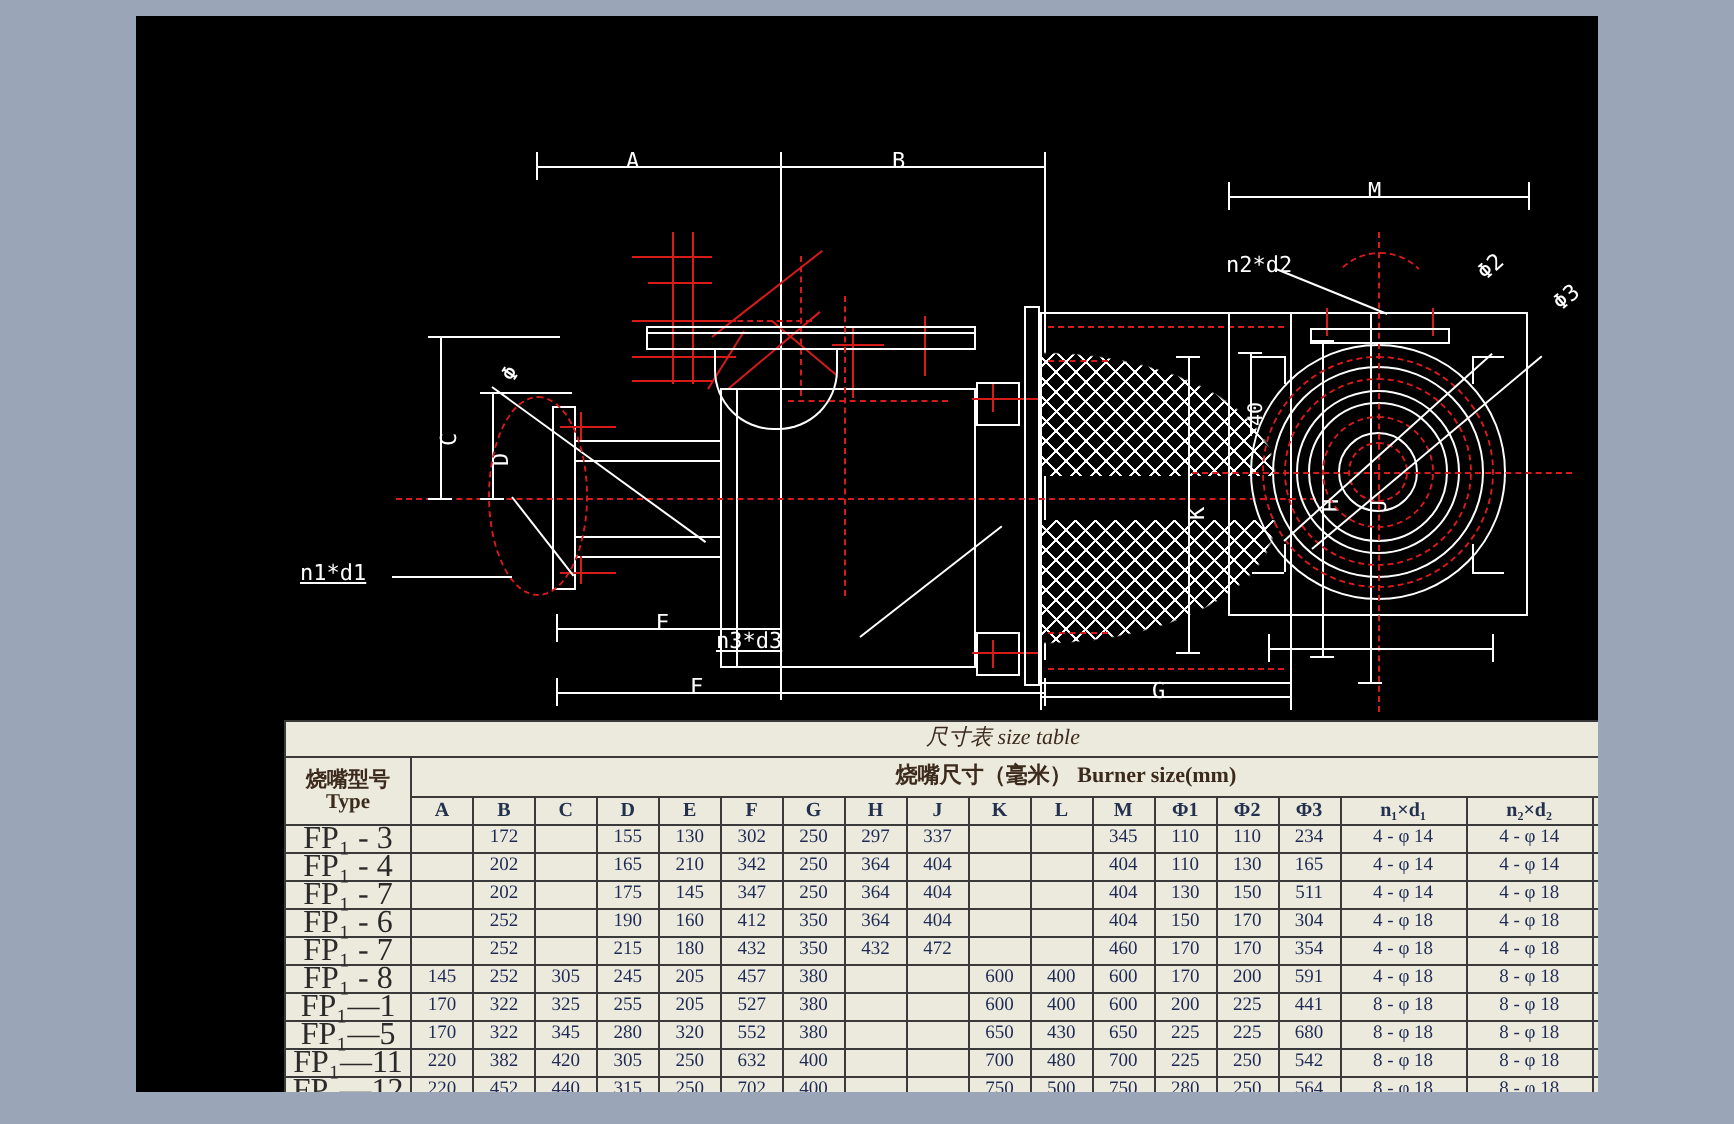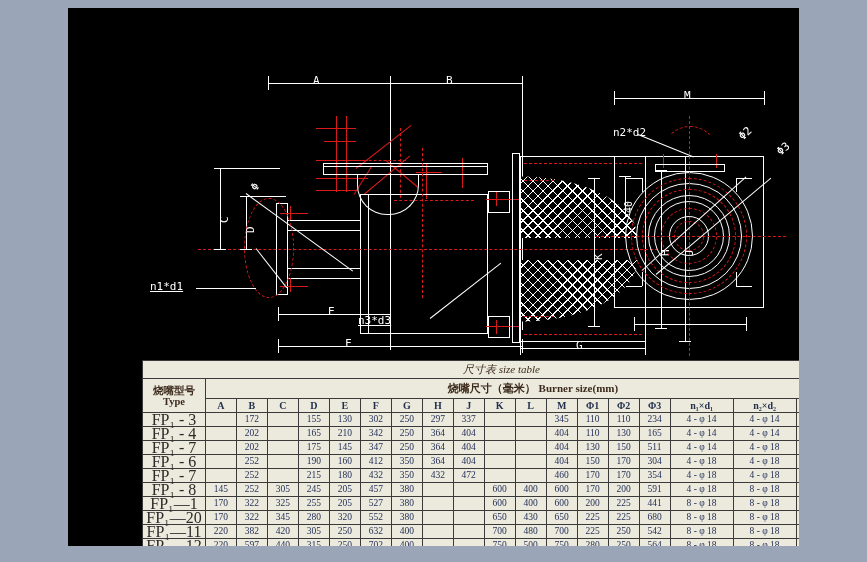--- a/index.html
+++ b/index.html
@@ -430,21 +430,21 @@
               <td>400</td>
               <td>600</td>
               <td>200</td>
               <td>225</td>
               <td>441</td>
               <td>8 - φ 18</td>
               <td>8 - φ 18</td>
               <td>8 - M16</td>
             </tr>
             <tr>
-              <td class="type">FP₁—20</td>
+              <td class="type">FP₁—5</td>
               <td>170</td>
               <td>322</td>
               <td>345</td>
               <td>280</td>
               <td>320</td>
               <td>552</td>
               <td>380</td>
               <td></td>
               <td></td>
               <td>650</td>
@@ -474,21 +474,21 @@
               <td>225</td>
               <td>250</td>
               <td>542</td>
               <td>8 - φ 18</td>
               <td>8 - φ 18</td>
               <td>8 - M16</td>
             </tr>
             <tr>
               <td class="type">FP₁—12</td>
               <td>220</td>
-              <td>597</td>
+              <td>452</td>
               <td>440</td>
               <td>315</td>
               <td>250</td>
               <td>702</td>
               <td>400</td>
               <td></td>
               <td></td>
               <td>750</td>
               <td>500</td>
               <td>750</td>

